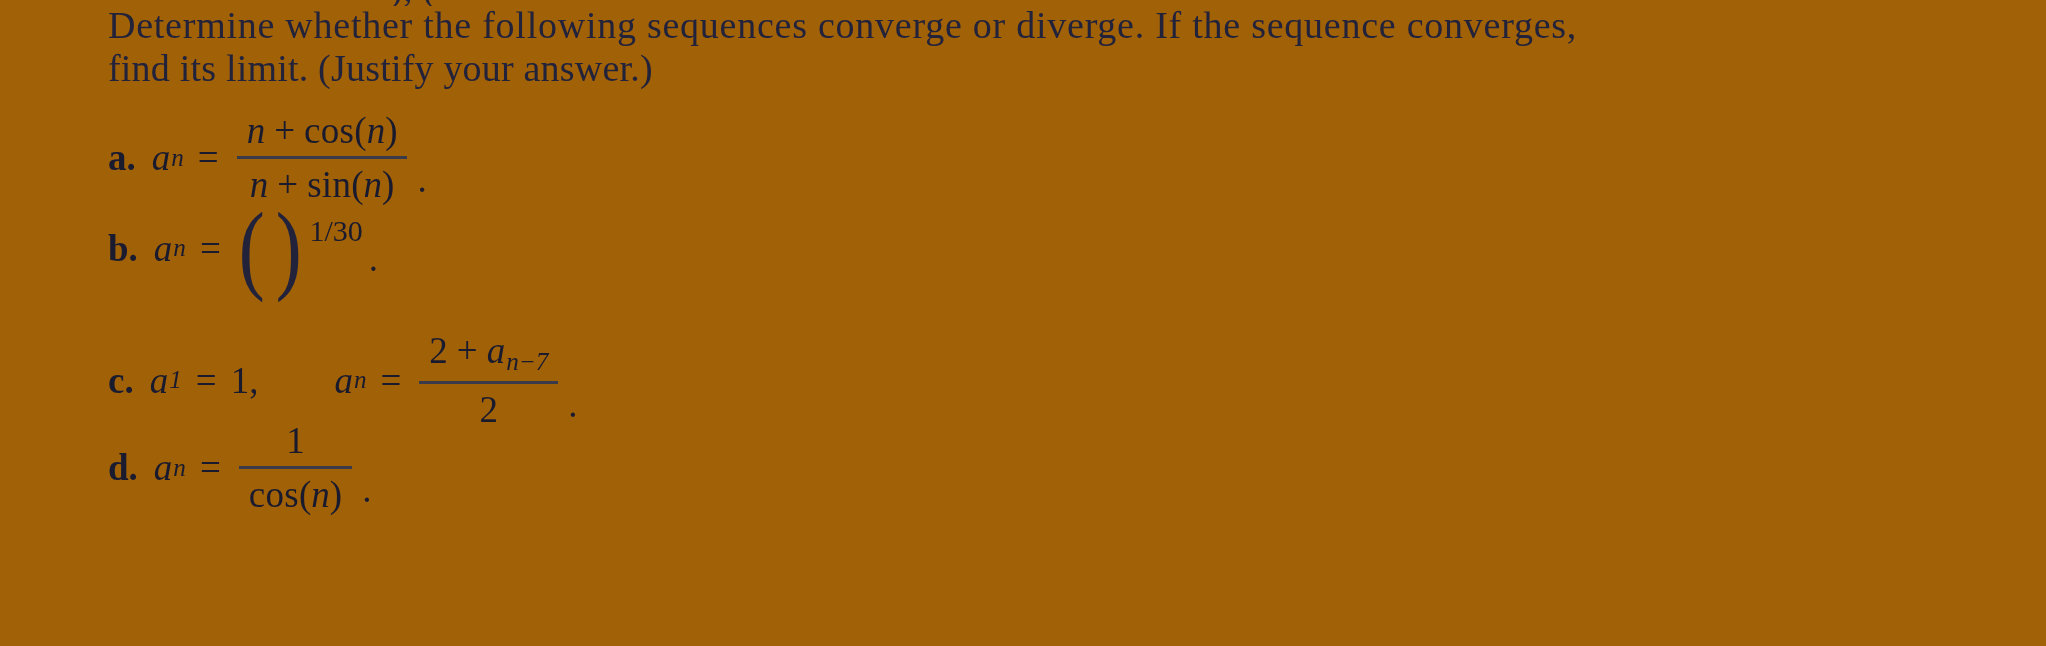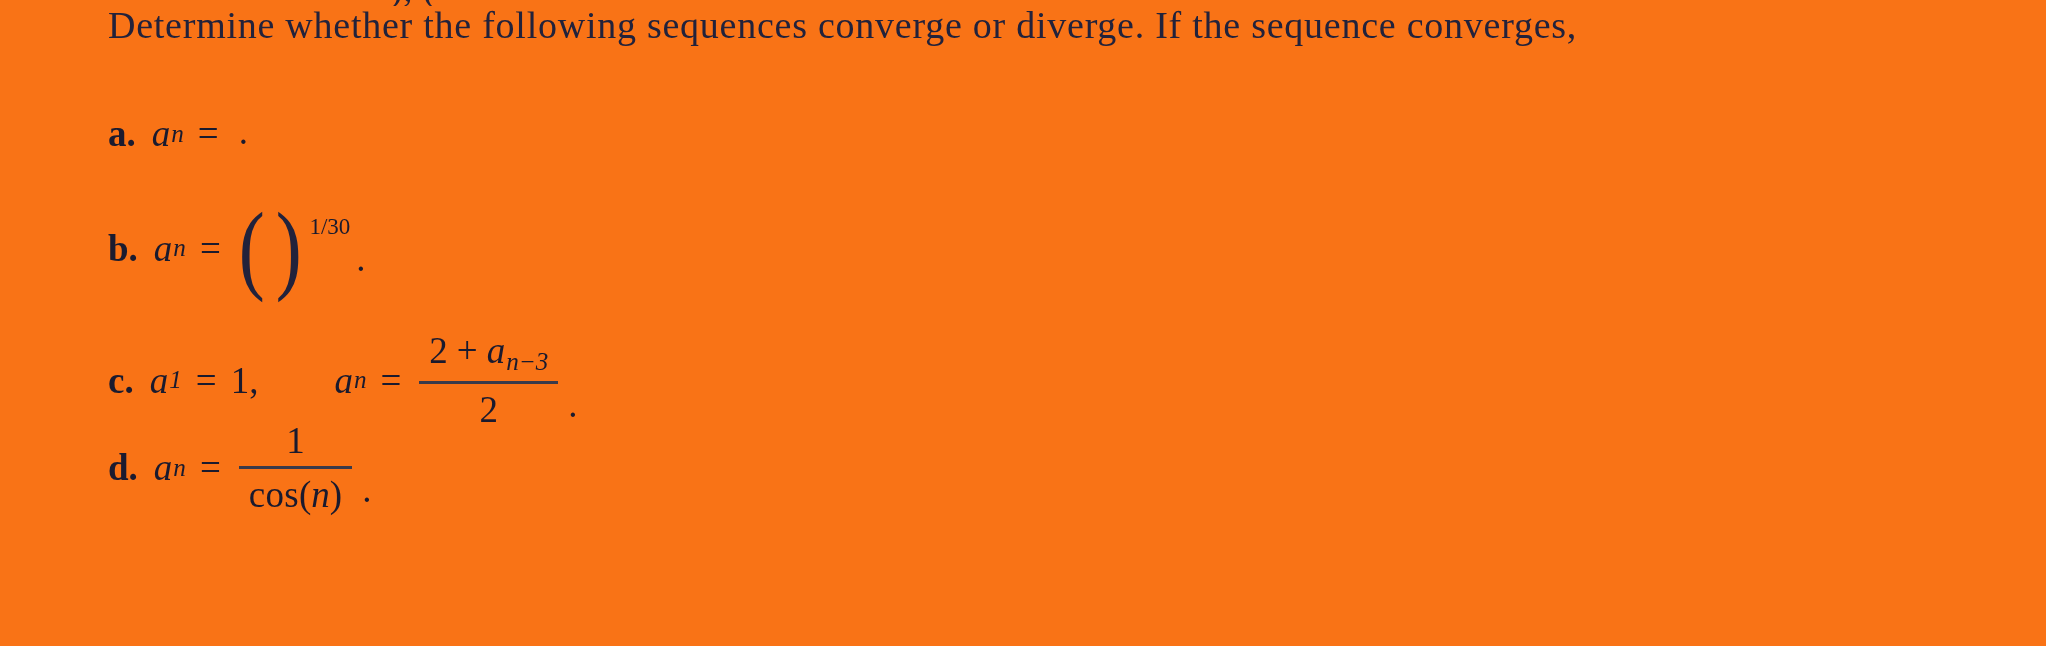--- a/index.html
+++ b/index.html
@@ -13,21 +13,21 @@
     overflow: hidden;
     font-family: "Liberation Serif", "DejaVu Serif", serif;
     color: #1a1a2e;
   }
 
   
   #page {
     position: relative;
     width: 2046px;
     height: 646px;
-    background: #f97316;
+    background: #a16207;
   }
 
   
   #cut-line {
     position: absolute;
     left: 0; top: -34px;
     width: 2046px;
     height: 40px;
     overflow: hidden;
     color: #22223b;
@@ -126,21 +126,21 @@
     font-style: normal;
     line-height: 0.72;
     font-family: "Liberation Serif", "DejaVu Serif", serif;
     color: #22223b;
     display: inline-block;
     transform: scaleX(0.78);
   }
   .bigparen.left  { margin-right: -2px; }
   .bigparen.right { margin-left: -2px; }
   .exp-outer {
-    font-size: 23px;
+    font-size: 30px;
     font-style: normal;
     align-self: flex-start;
     margin-top: 2px;
     margin-left: 4px;
   }
 
   
   #item-a { left: 108px; top: 110px; }
   #item-b { left: 108px; top: 212px; }
   #item-c { left: 108px; top: 330px; }
@@ -150,28 +150,34 @@
 </style>
 </head>
 <body>
 
 <div id="page">
 
   <div id="cut-line">),  (</div>
 
   <div class="prose">
     <span class="ln l1">Determine whether the following sequences converge or diverge. If the sequence converges,</span>
+    <span class="ln l2">find its limit. (Justify your answer.)</span>
   </div>
 
   <div class="item" id="item-a">
     <span class="item-label">a.</span>
     <span class="mathrow">
       <span class="mi">a</span>
         <span class="sub">n</span>
       <span class="eq">=</span>
+      <span class="frac">
+        <span class="num"><span class="mi">n</span><span class="op">+</span><span class="func">cos</span><span class="paren">(</span><span class="mi">n</span><span class="paren">)</span></span>
+        <span class="bar"></span>
+        <span class="den"><span class="mi">n</span><span class="op">+</span><span class="func">sin</span><span class="paren">(</span><span class="mi">n</span><span class="paren">)</span></span>
+      </span>
       <span class="period">.</span>
     </span>
   </div>
 
   <div class="item" id="item-b">
     <span class="item-label">b.</span>
     <span class="mathrow">
       <span class="mi">a</span>
         <span class="sub">n</span>
       <span class="eq">=</span>
@@ -191,21 +197,21 @@
       <span class="mi">a</span>
         <span class="sub">1</span>
       <span class="eq">=</span>
       <span class="mn">1</span>
         <span class="comma">,</span>
       <span class="gap-wide"></span>
       <span class="mi">a</span>
         <span class="sub">n</span>
       <span class="eq">=</span>
       <span class="frac">
-        <span class="num"><span class="mn">2</span><span class="op">+</span><span class="mi">a</span><span class="sub">n−3</span></span>
+        <span class="num"><span class="mn">2</span><span class="op">+</span><span class="mi">a</span><span class="sub">n−7</span></span>
         <span class="bar"></span>
         <span class="den"><span class="mn">2</span></span>
       </span>
       <span class="period">.</span>
     </span>
   </div>
 
   <div class="item" id="item-d">
     <span class="item-label">d.</span>
     <span class="mathrow">

